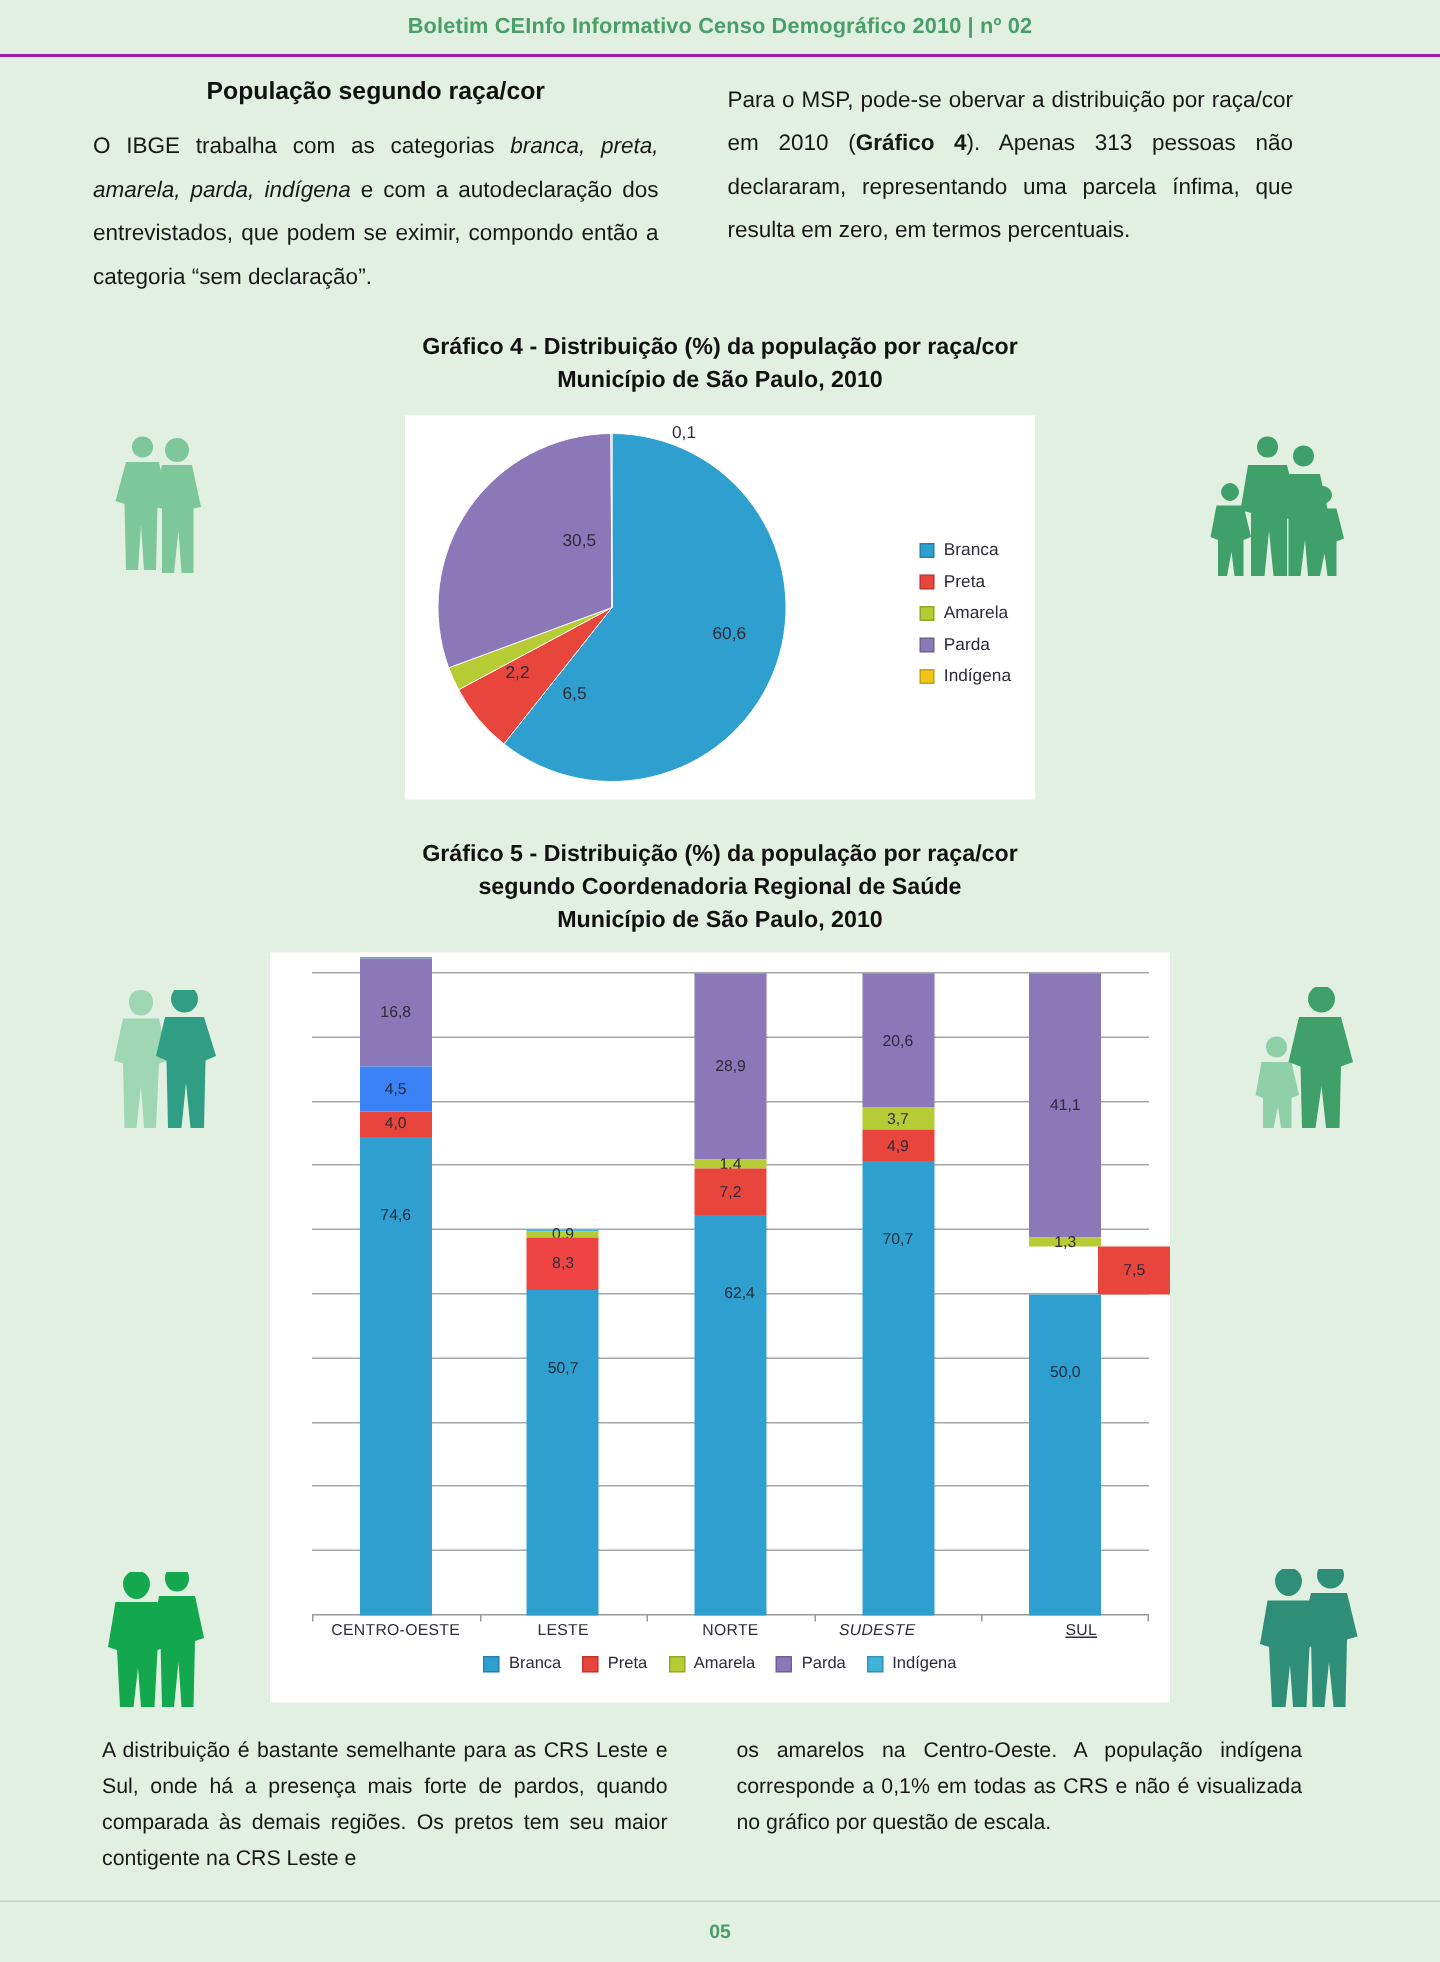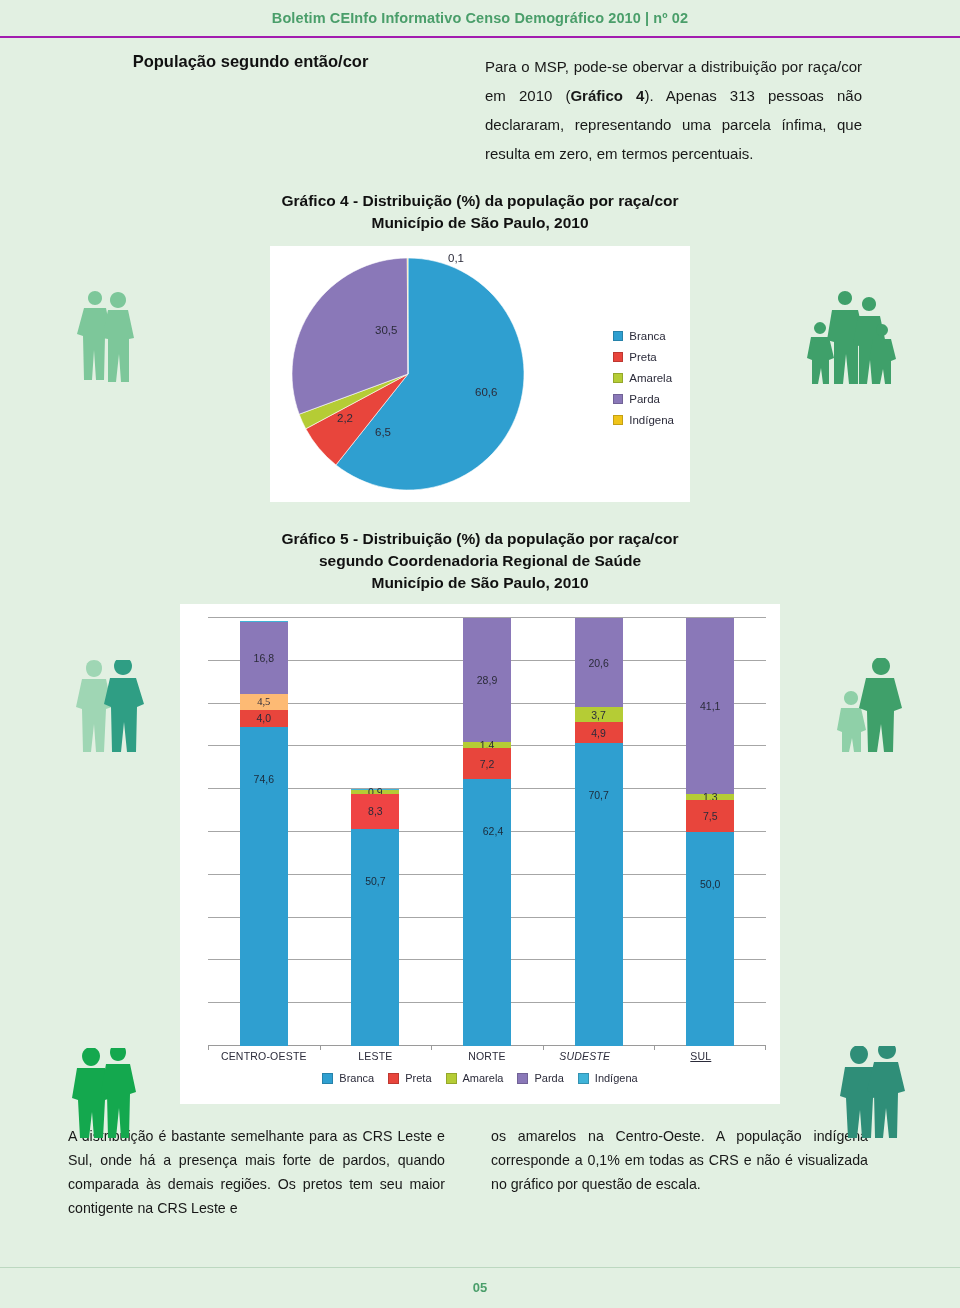--- a/index.html
+++ b/index.html
@@ -107,21 +107,22 @@
 </style>
 </head>
 <body>
 
 <div id="page-header">
   <div class="htext">Boletim CEInfo Informativo Censo Demográfico 2010 | nº 02</div>
 </div>
 
 <div class="cols">
   <div class="col">
-    <h2>População segundo então/cor</h2>
+    <h2>População segundo raça/cor</h2>
+    <p id="left-para"><span>O IBGE trabalha com as categorias </span><em>branca, preta, amarela, parda, indígena</em><span> e com a autodeclaração dos entrevistados, que podem se eximir, compondo então a categoria “sem declaração”.</span></p>
   </div>
   <div class="col">
     <p id="right-para" style="margin-top:0px"><span>Para o MSP, pode-se obervar a distribuição por raça/cor em 2010 (</span><b>Gráfico 4</b><span>). Apenas 313 pessoas não declararam, representando uma parcela ínfima, que resulta em zero, em termos percentuais.</span></p>
   </div>
 </div>
 
 <div id="pie-block">
   <div class="chart-title">
     <div>Gráfico 4 - Distribuição (%) da população por raça/cor</div>
     <div>Município de São Paulo, 2010</div>
@@ -185,21 +186,21 @@
         <div class="gridline" style="bottom: 299.6px;"></div>
         <div class="gridline" style="bottom: 342.4px;"></div>
         <div class="gridline" style="bottom: 385.2px;"></div>
         <div class="gridline" style="bottom: 428px;"></div>
         <div class="axis-base"></div>
         <div class="bar" style="left: 31.8px;">
           <div class="seg" style="height: 0.428px; background: rgb(63, 179, 216);"></div>
           <div class="seg" style="height: 71.904px; background: rgb(138, 120, 184);">
             <span>16,8</span>
           </div>
-          <div class="seg" style="height: 16px; background: #fdba74; font-family: Liberation Serif, serif;">
+          <div class="seg" style="height: 30px; background: #3b82f6;">
             <span>4,5</span>
           </div>
           <div class="seg" style="height: 17.12px; background: rgb(232, 69, 60);">
             <span>4,0</span>
           </div>
           <div class="seg blue" style="height: 319.288px; background: rgb(47, 159, 208); align-items: flex-start;">
             <span style="margin-top: 46px;">74,6</span>
           </div>
         </div>
         <div class="tick" style="left: 0px;"></div>
@@ -249,36 +250,36 @@
         </div>
         <div class="tick" style="left: 334.8px;"></div>
         <div class="bar" style="left: 478.2px;">
           <div class="seg" style="height: 0.428px; background: rgb(63, 179, 216);"></div>
           <div class="seg" style="height: 175.908px; background: rgb(138, 120, 184);">
             <span>41,1</span>
           </div>
           <div class="seg" style="height: 5.564px; background: rgb(181, 204, 53);">
             <span>1,3</span>
           </div>
-          <div class="seg" style="height: 32.1px; background: rgb(232, 69, 60);">
+          <div class="seg" style="height: 32.1px; background: rgb(232, 69, 60); margin-left: 46px;">
             <span>7,5</span>
           </div>
           <div class="seg blue" style="height: 214px; background: rgb(47, 159, 208); align-items: flex-start; text-align: center;">
             <span style="margin-top: 46px;">50,0</span>
           </div>
         </div>
         <div class="tick" style="left: 446.4px;"></div>
         <div class="tick" style="left: 557px;"></div>
       </div>
     <div class="catlabels">
         <div class="catlab" style="left: 0px; width: 111.6px;">CENTRO-OESTE</div>
         <div class="catlab" style="left: 111.6px; width: 111.6px;">LESTE</div>
         <div class="catlab" style="left: 223.2px; width: 111.6px;">NORTE</div>
         <div class="catlab" style="left: 321px; width: 111.6px; font-style: italic;">SUDESTE</div>
-        <div class="catlab" style="left: 437px; width: 111.6px; text-decoration: underline;">SUL</div>
+        <div class="catlab" style="left: 457px; width: 111.6px; text-decoration: underline;">SUL</div>
       </div>
     <div id="bar-legend">
         <div class="lg-row">
           <span class="lg-sw" style="background: rgb(47, 159, 208);"></span>
           <span>Branca</span>
         </div>
         <div class="lg-row">
           <span class="lg-sw" style="background: rgb(232, 69, 60);"></span>
           <span>Preta</span>
         </div>

